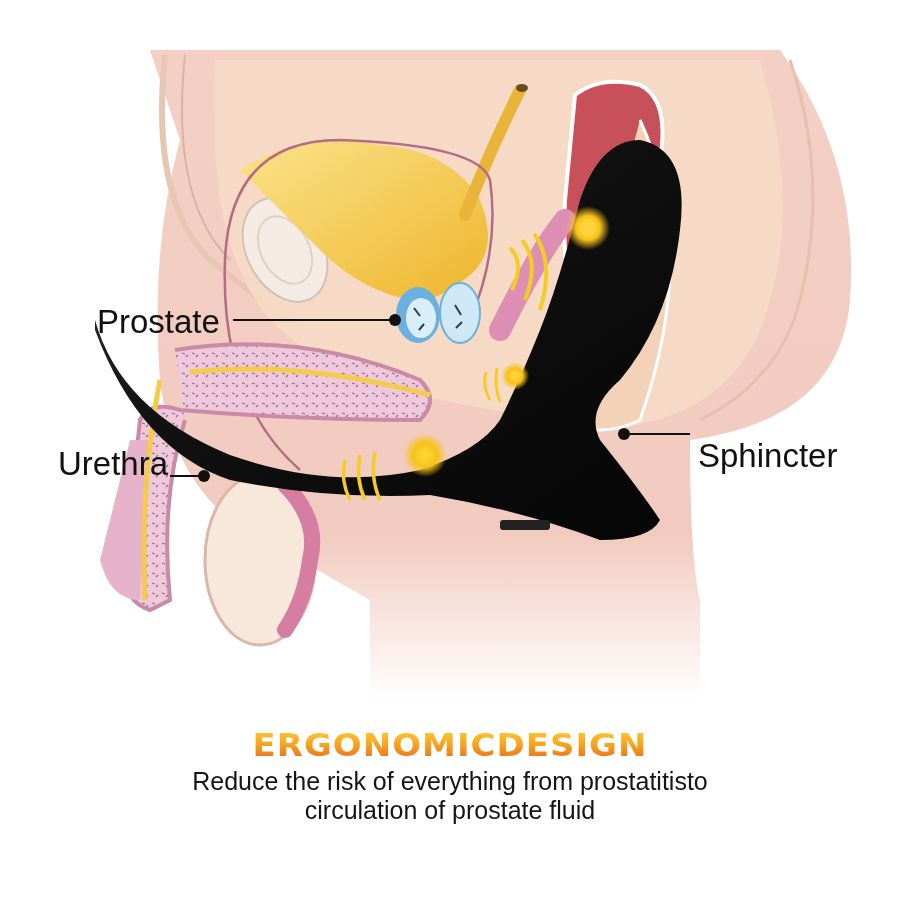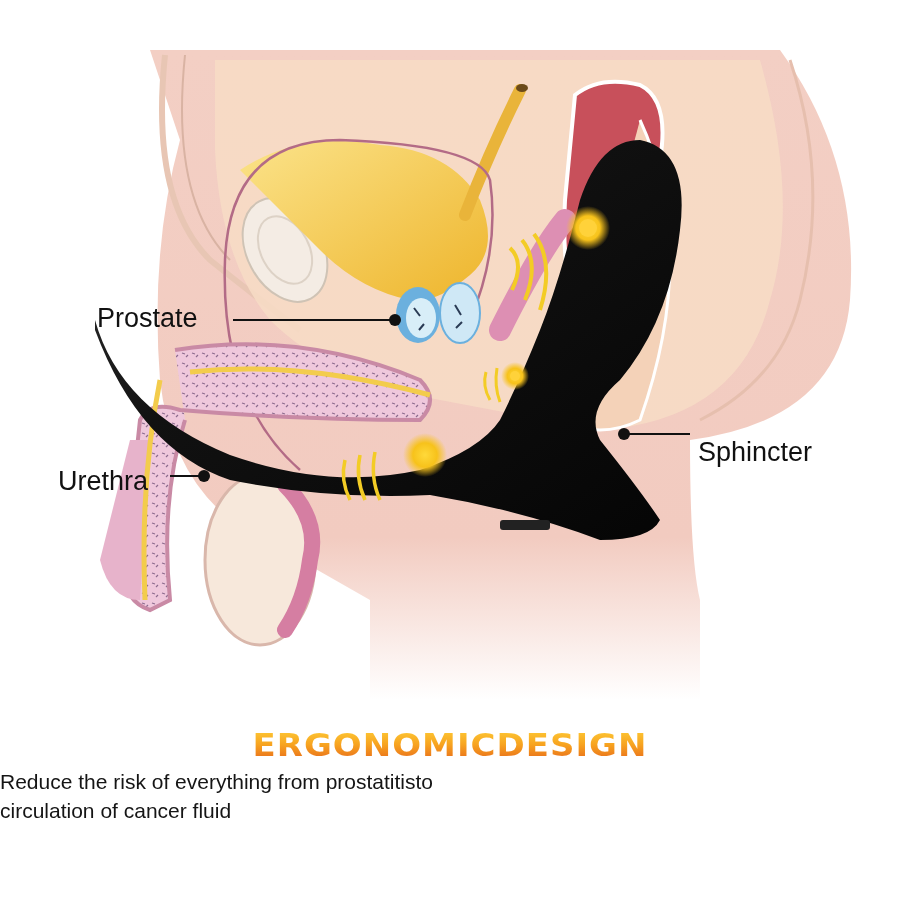--- a/index.html
+++ b/index.html
@@ -1,26 +1,26 @@
 <!DOCTYPE html>
 <html><head>
 <meta charset="utf-8">
 <style>
   html, body { margin: 0; padding: 0; background: #ffffff; }
   body { width: 900px; height: 900px; position: relative; overflow: hidden; font-family: "Liberation Sans", sans-serif; }
   .canvas { position: absolute; left: 0; top: 0; width: 900px; height: 900px; }
-  .label { position: absolute; font-family: "Liberation Sans", sans-serif; font-size: 27px; color: #111; line-height: 1; white-space: nowrap; }
+  .label { position: absolute; font-family: "Liberation Sans", sans-serif; font-size: 33px; color: #111; line-height: 1; white-space: nowrap; }
   .headline { position: absolute; left: 0; top: 725px; width: 900px; text-align: center;
     font-family: "DejaVu Sans", sans-serif; font-weight: bold; font-size: 34px; letter-spacing: 1px;
     color: #f19a1c;
     background: linear-gradient(180deg, #ffd23a 0%, #f7a21f 50%, #e4601a 100%);
     -webkit-background-clip: text; background-clip: text; -webkit-text-fill-color: transparent;
     transform: scaleY(0.95); }
-  .caption { position: absolute; left: 0; top: 767px; width: 900px; 
-    font-family: "Liberation Sans", sans-serif; font-size: 21px; color: #151515; line-height: 29px; }
+  .caption { position: absolute; left: 0; top: 767px; width: 900px; text-align: center;
+    font-family: "Liberation Sans", sans-serif; font-size: 25px; color: #151515; line-height: 29px; }
 </style>
 </head>
 <body>
 
 <svg class="canvas" viewBox="0 0 900 900" xmlns="http://www.w3.org/2000/svg">
   <defs>
     <linearGradient id="fadeSkin" x1="0" y1="0" x2="0" y2="1">
       <stop offset="0" stop-color="#f3cfc4"></stop>
       <stop offset="0.75" stop-color="#f2cbc0"></stop>
       <stop offset="1" stop-color="#ffffff"></stop>
@@ -111,21 +111,21 @@
     <line x1="233" y1="320" x2="393" y2="320" stroke="#111" stroke-width="2"></line>
     <circle cx="395" cy="320" r="6" fill="#111"></circle>
     <line x1="170" y1="476" x2="202" y2="476" stroke="#111" stroke-width="2"></line>
     <circle cx="204" cy="476" r="6" fill="#111"></circle>
     <circle cx="624" cy="434" r="6" fill="#111"></circle>
     <line x1="626" y1="434" x2="690" y2="434" stroke="#111" stroke-width="2"></line>
   </g>
 </svg>
 
 <div class="label" style="left:97px; top:305px;">Prostate</div>
-<div class="label" style="left:58px; top:468px;">Urethra</div>
+<div class="label" style="left:58px; top:447px;">Urethra</div>
 <div class="label" style="left:698px; top:439px;">Sphincter</div>
 
 <div class="headline">ERGONOMICDESIGN</div>
 
 <div class="caption">
   <div>Reduce the risk of everything from prostatitisto</div>
-  <div>circulation of cancer fluid</div>
+  <div>circulation of prostate fluid</div>
 </div>
 
 </body></html>

